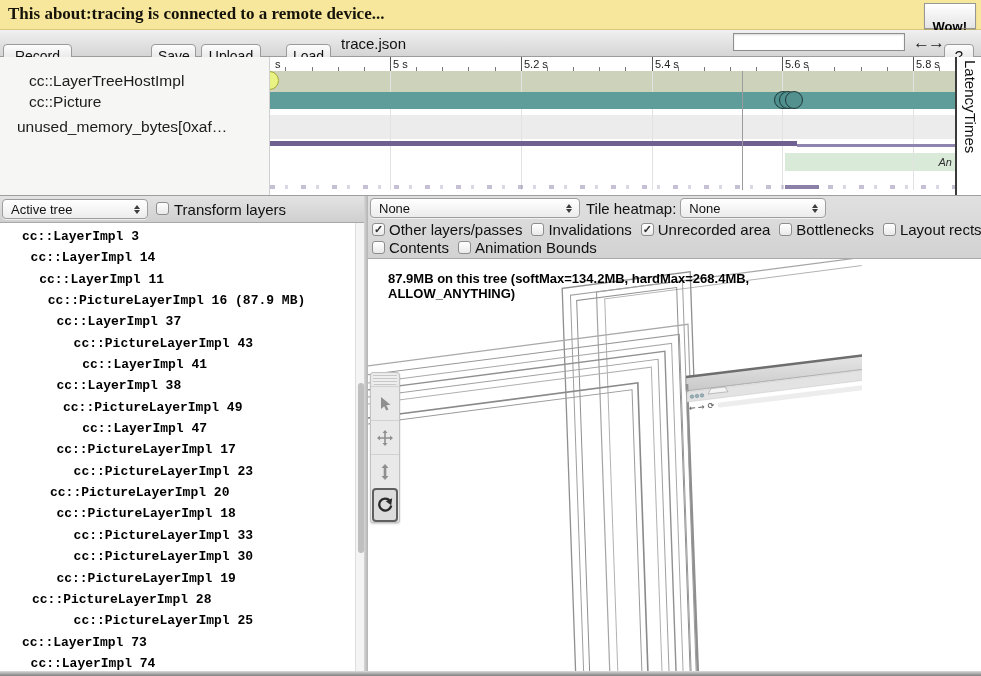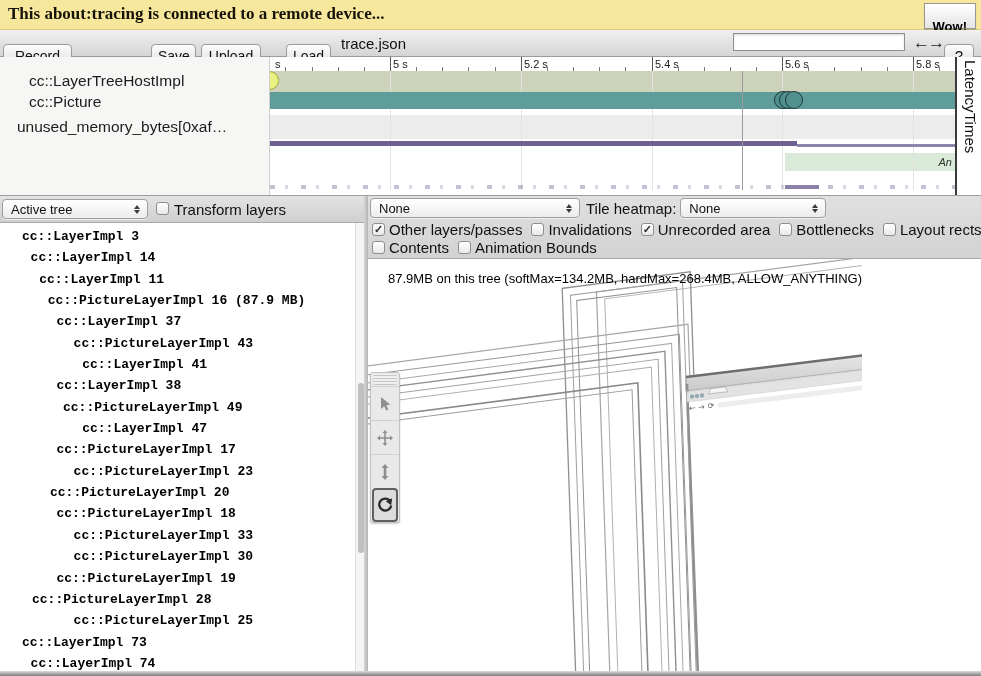--- a/index.html
+++ b/index.html
@@ -86,21 +86,21 @@
   
   .lower-right{position:absolute;left:368px;top:196px;width:613px;height:480px;background:#fff;}
   .lr-controls{position:absolute;left:0;top:0;right:0;height:63px;background:linear-gradient(#e0e0e0,#d2d2d2);
                border-bottom:1px solid #a9a9a9;box-sizing:border-box;font-size:15px;}
   .lr-row1{position:absolute;left:2px;top:2px;display:flex;align-items:center;}
   .lr-row1 .mac-select{position:relative;}
   .heatmap-label{margin:0 4px 0 6px;}
   .cb-row{position:absolute;left:4px;display:flex;align-items:center;gap:9px;font-size:15px;white-space:nowrap;}
   .cb-row.r1{top:25px;} .cb-row.r2{top:43px;}
   .cb-item{display:flex;align-items:center;gap:4px;}
-  .canvas{position:absolute;left:0;top:63px;width:494px;height:417px;background:#fff;overflow:hidden;}
+  .canvas{position:absolute;left:0;top:63px;width:494px;height:417px;background:#fff;overflow:hidden;font-weight:bold;}
   .status-text{position:absolute;left:20px;top:12px;font-size:13px;color:#000;z-index:5;}
   .wire-svg{position:absolute;left:0;top:0;}
 
   
   .palette{position:absolute;left:2px;top:113px;width:30px;height:151px;background:#e9e9e9;
            border:1px solid #c2c2c2;border-radius:3px;box-shadow:0 1px 2px rgba(0,0,0,.2);z-index:6;box-sizing:border-box;}
   .grip{height:11px;margin:1px 2px;border-radius:2px;
         background:repeating-linear-gradient(0deg,#c6c6c6 0 1px,#efefef 1px 3px);}
   .tool-btn{height:33px;display:flex;align-items:center;justify-content:center;border-top:1px solid #d2d2d2;}
   .tool-btn.active{background:#dcdcdc;border:2px solid #5f5f5f;border-radius:4px;margin:0 1px;height:30px;}

